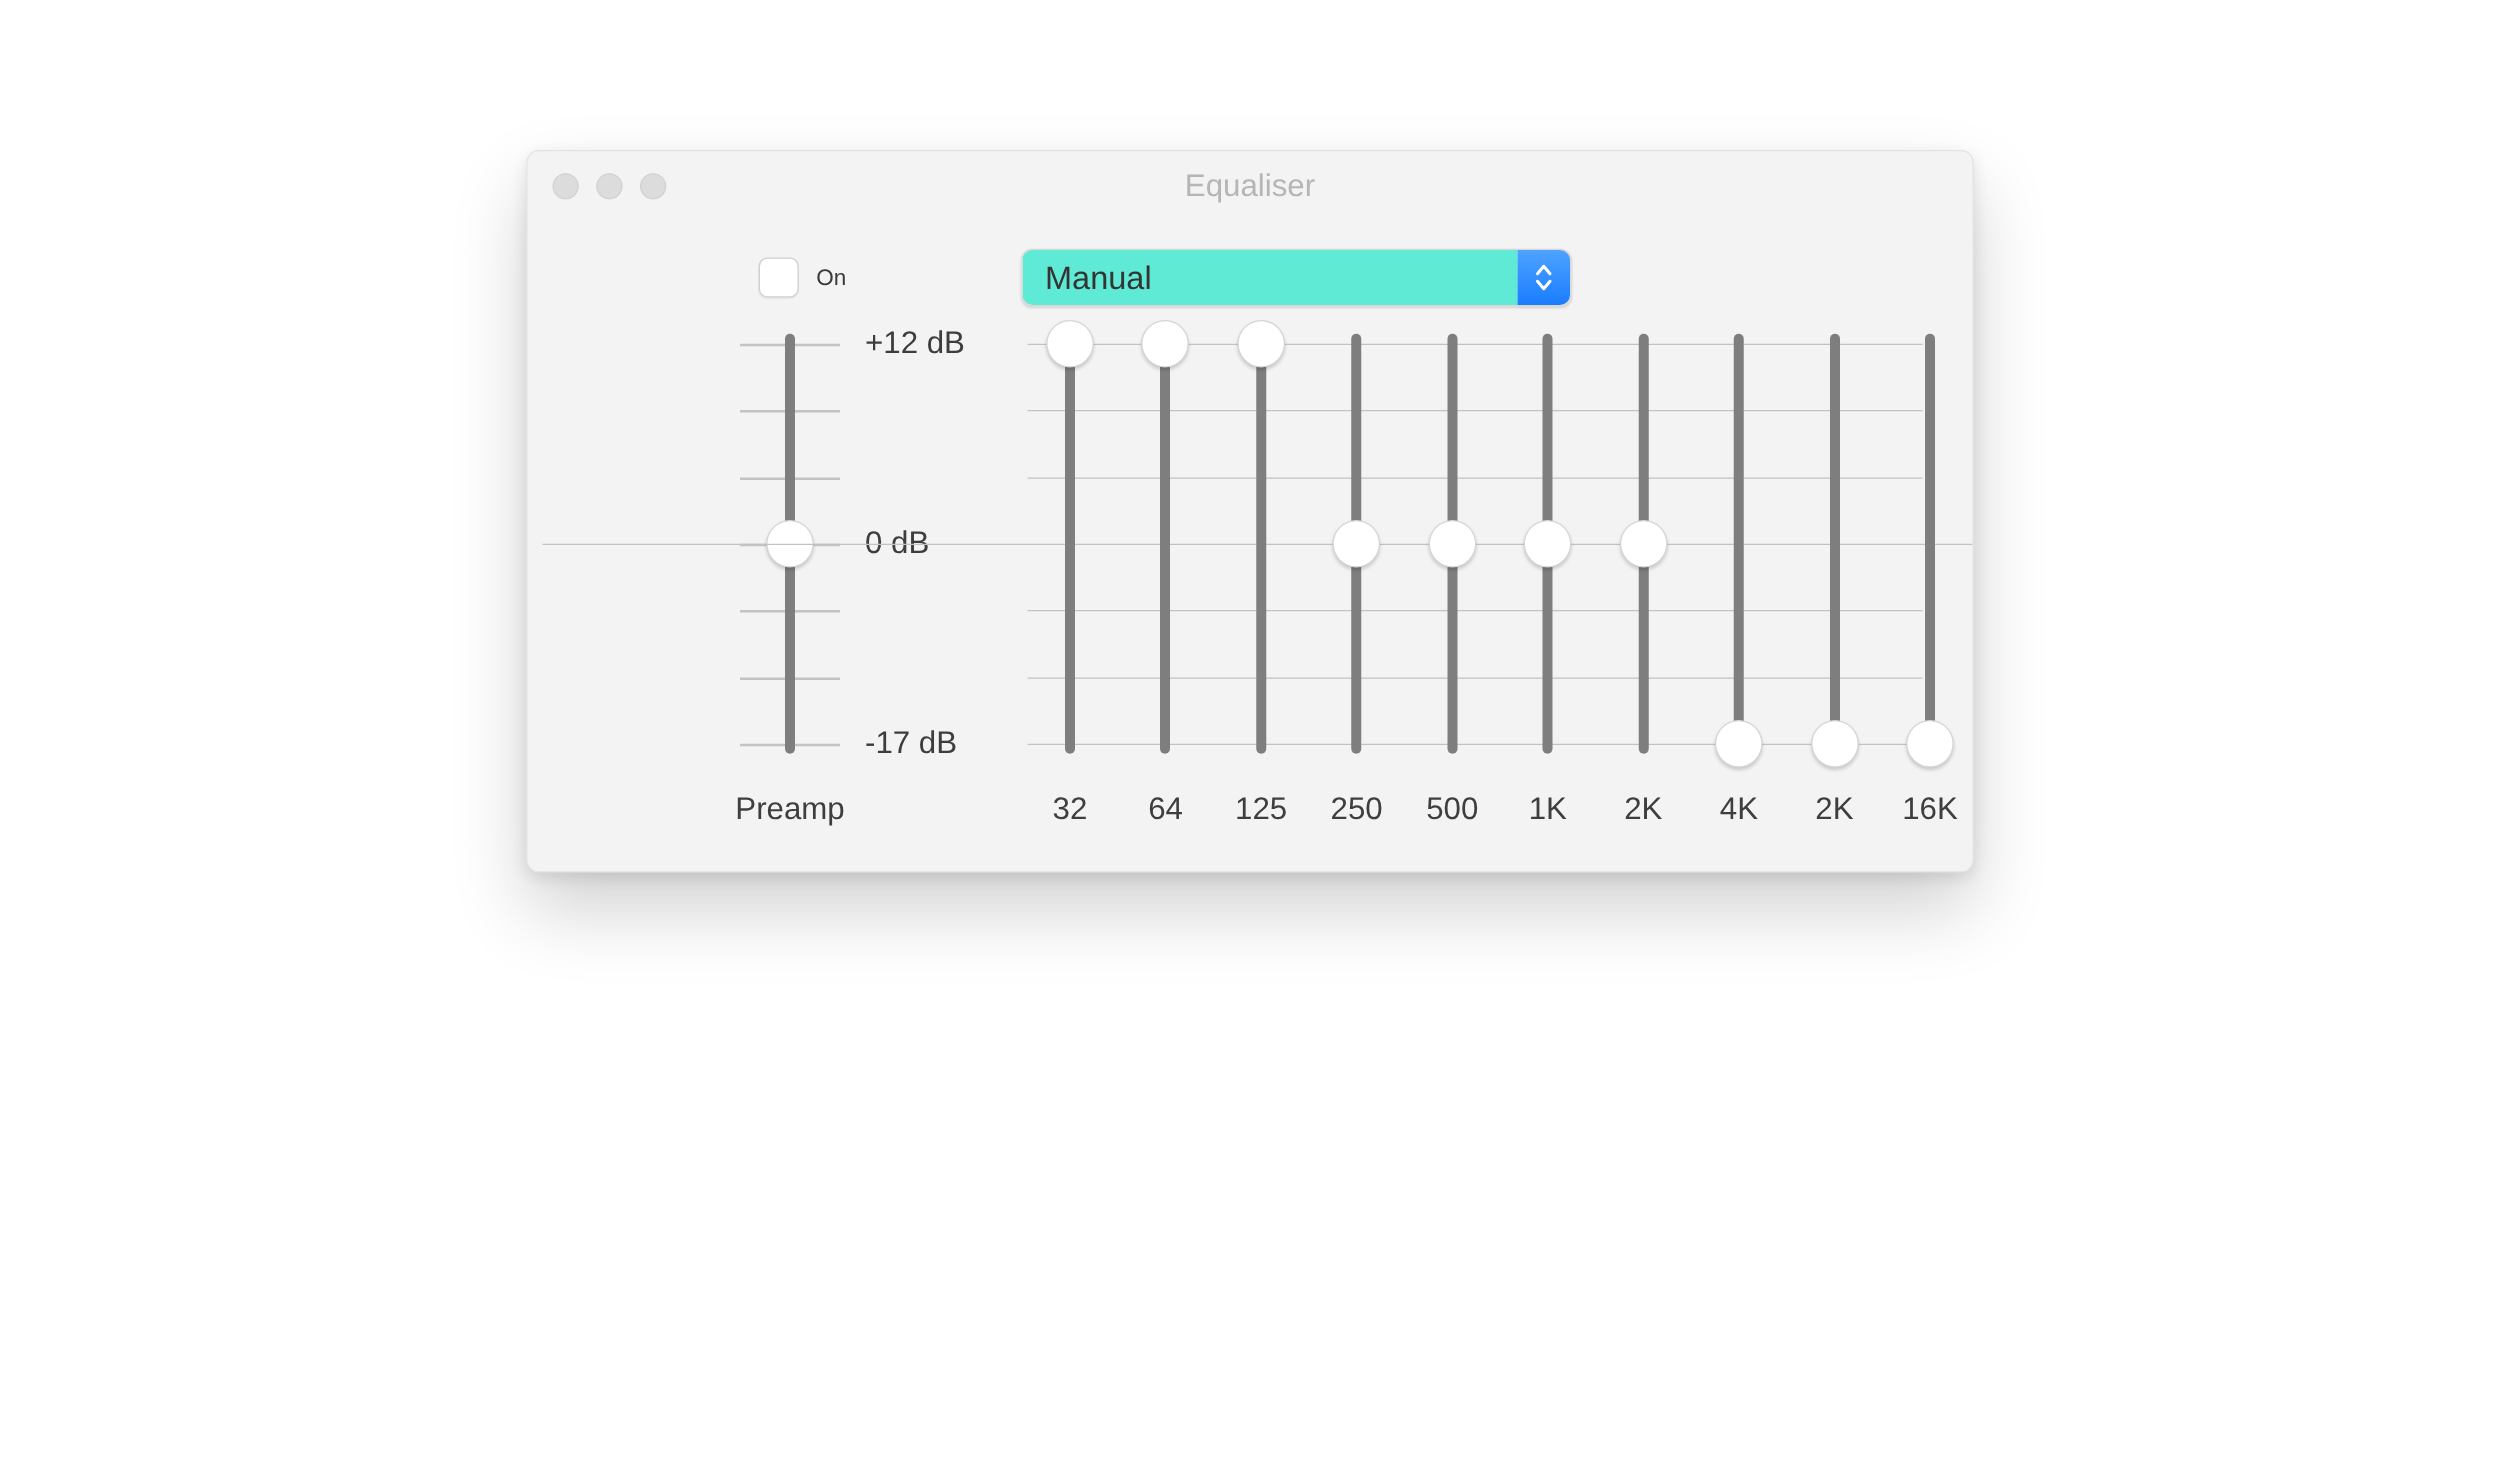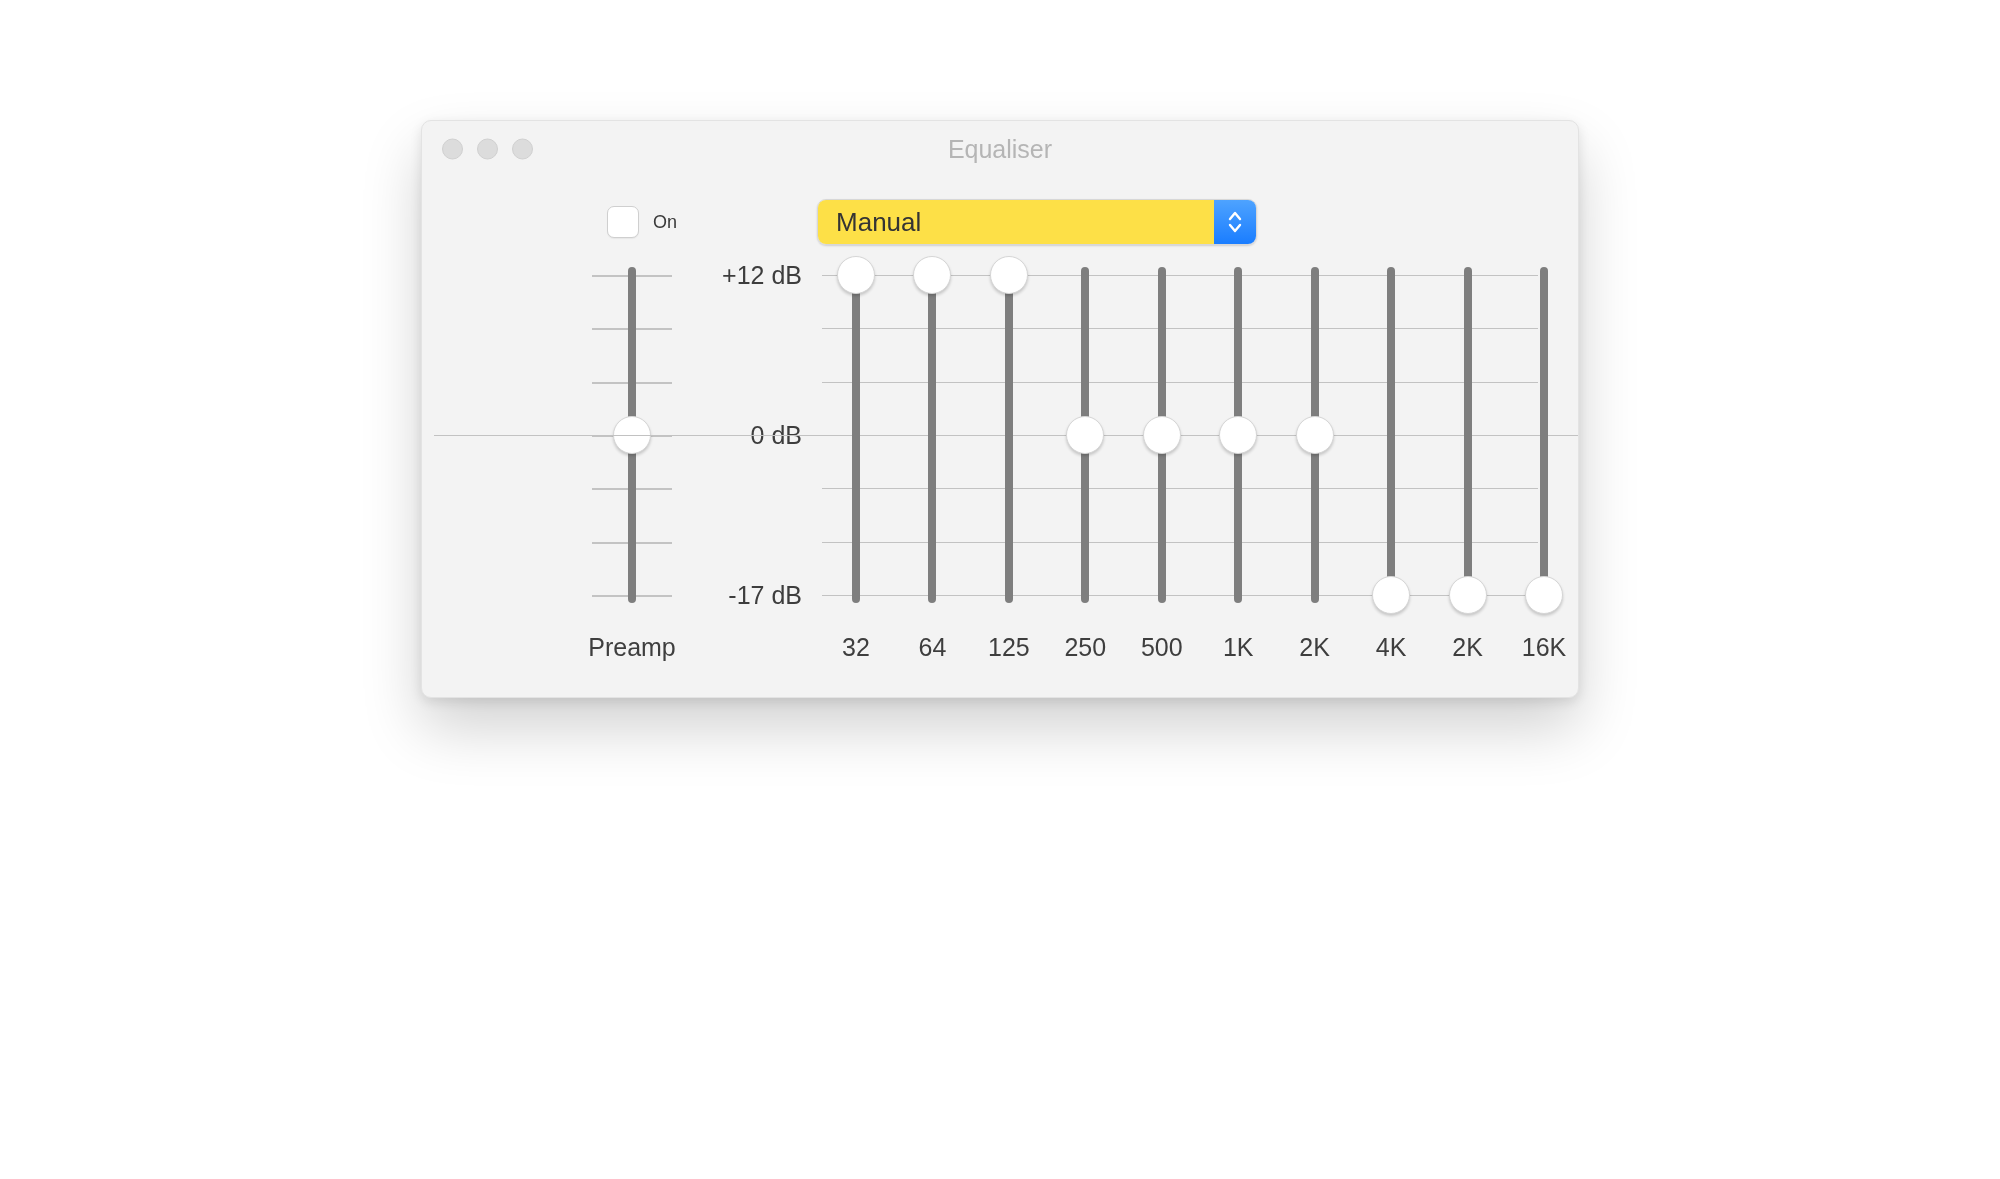--- a/index.html
+++ b/index.html
@@ -96,21 +96,21 @@
     height: 46px;
     border-radius: 9px;
     overflow: hidden;
     box-shadow: 0 1px 2px rgba(0,0,0,0.15);
     border: 1px solid #d7d7d7;
     width: 440px;
     box-sizing: border-box;
   }
   .preset-text {
     flex: 1;
-    background: #fde047;
+    background: #5eead4;
     display: flex;
     align-items: center;
     padding-left: 18px;
     font-size: 26px;
     color: #343434;
   }
   .preset-stepper {
     width: 42px;
     background: linear-gradient(#4ea3ff, #1a7dff);
     display: flex;
@@ -216,21 +216,20 @@
   .tick[data-k="5"]{top:83.3333%}
   .tick[data-k="6"]{top:100%}
 
   
   .db-label {
     position: absolute;
     right: 20px;
     font-size: 25px;
     color: #3d3d3d;
     transform: translateY(-50%);
-    text-align: right;
     width: 110px;
   }
   .db-label.top { top: 0%; }
   .db-label.mid { top: 50%; }
   .db-label.bot { top: 100%; }
 
   
   .bands-sliders {
     position: relative;
     height: 320px;

